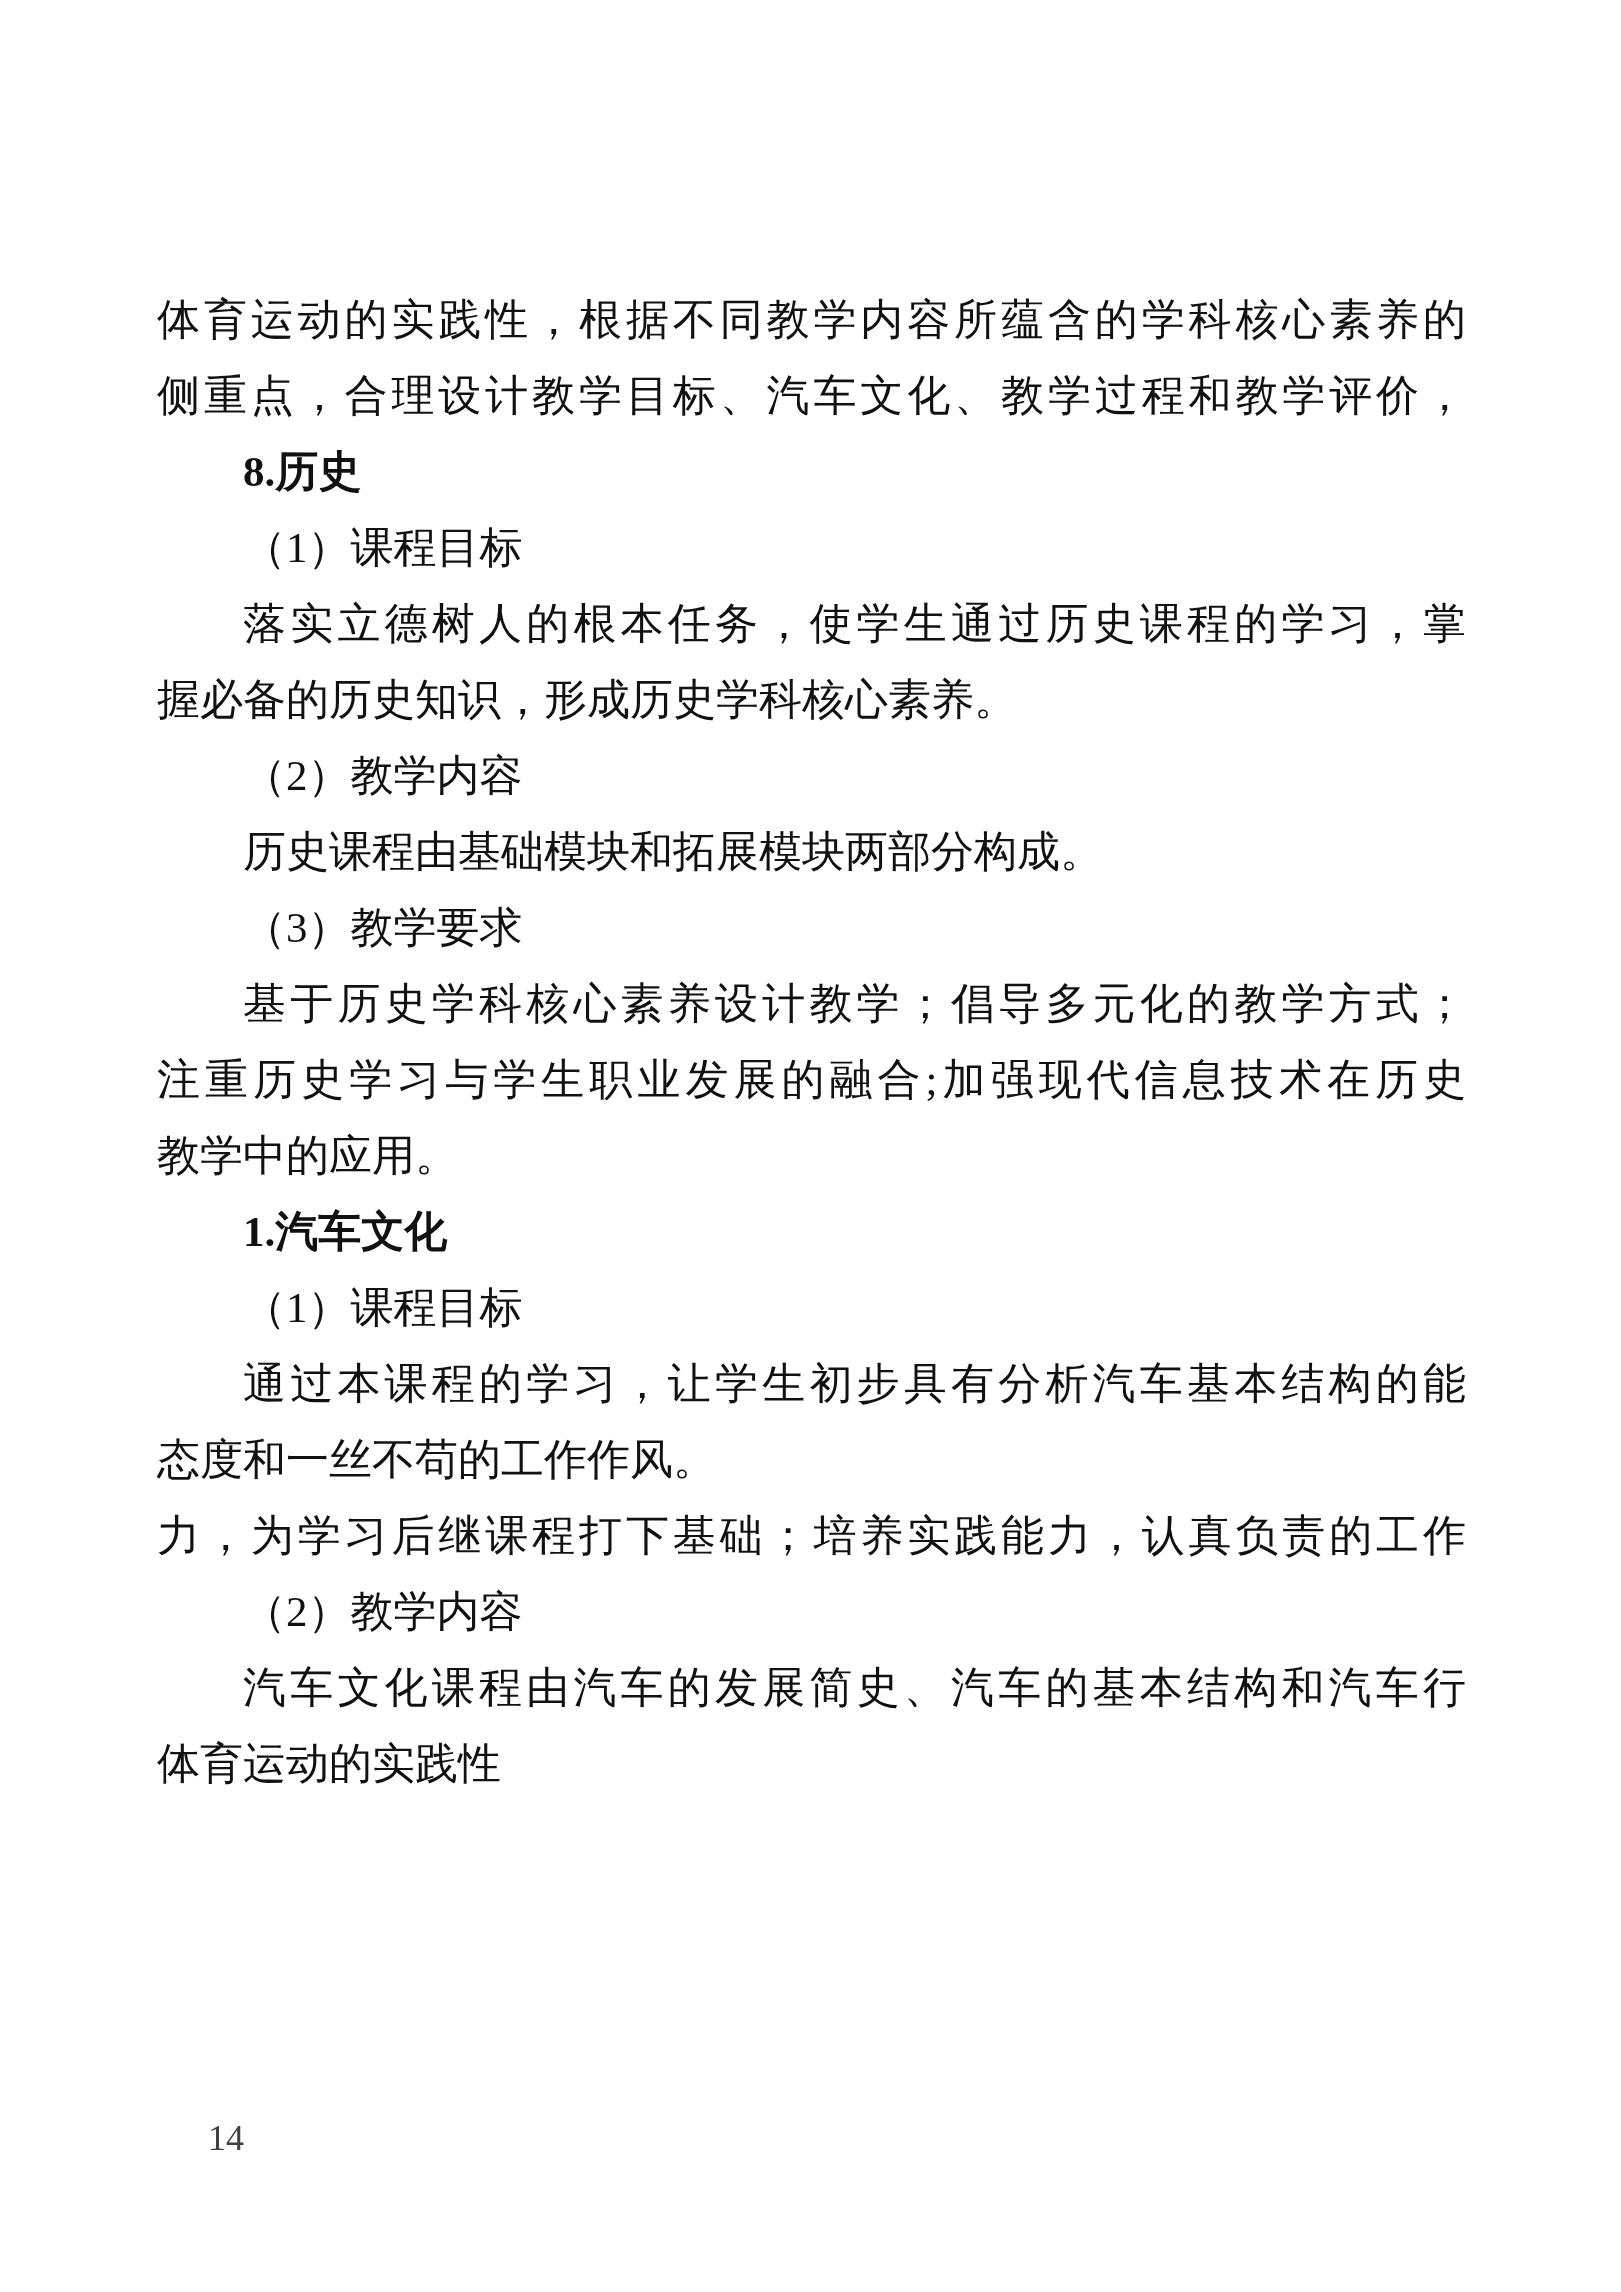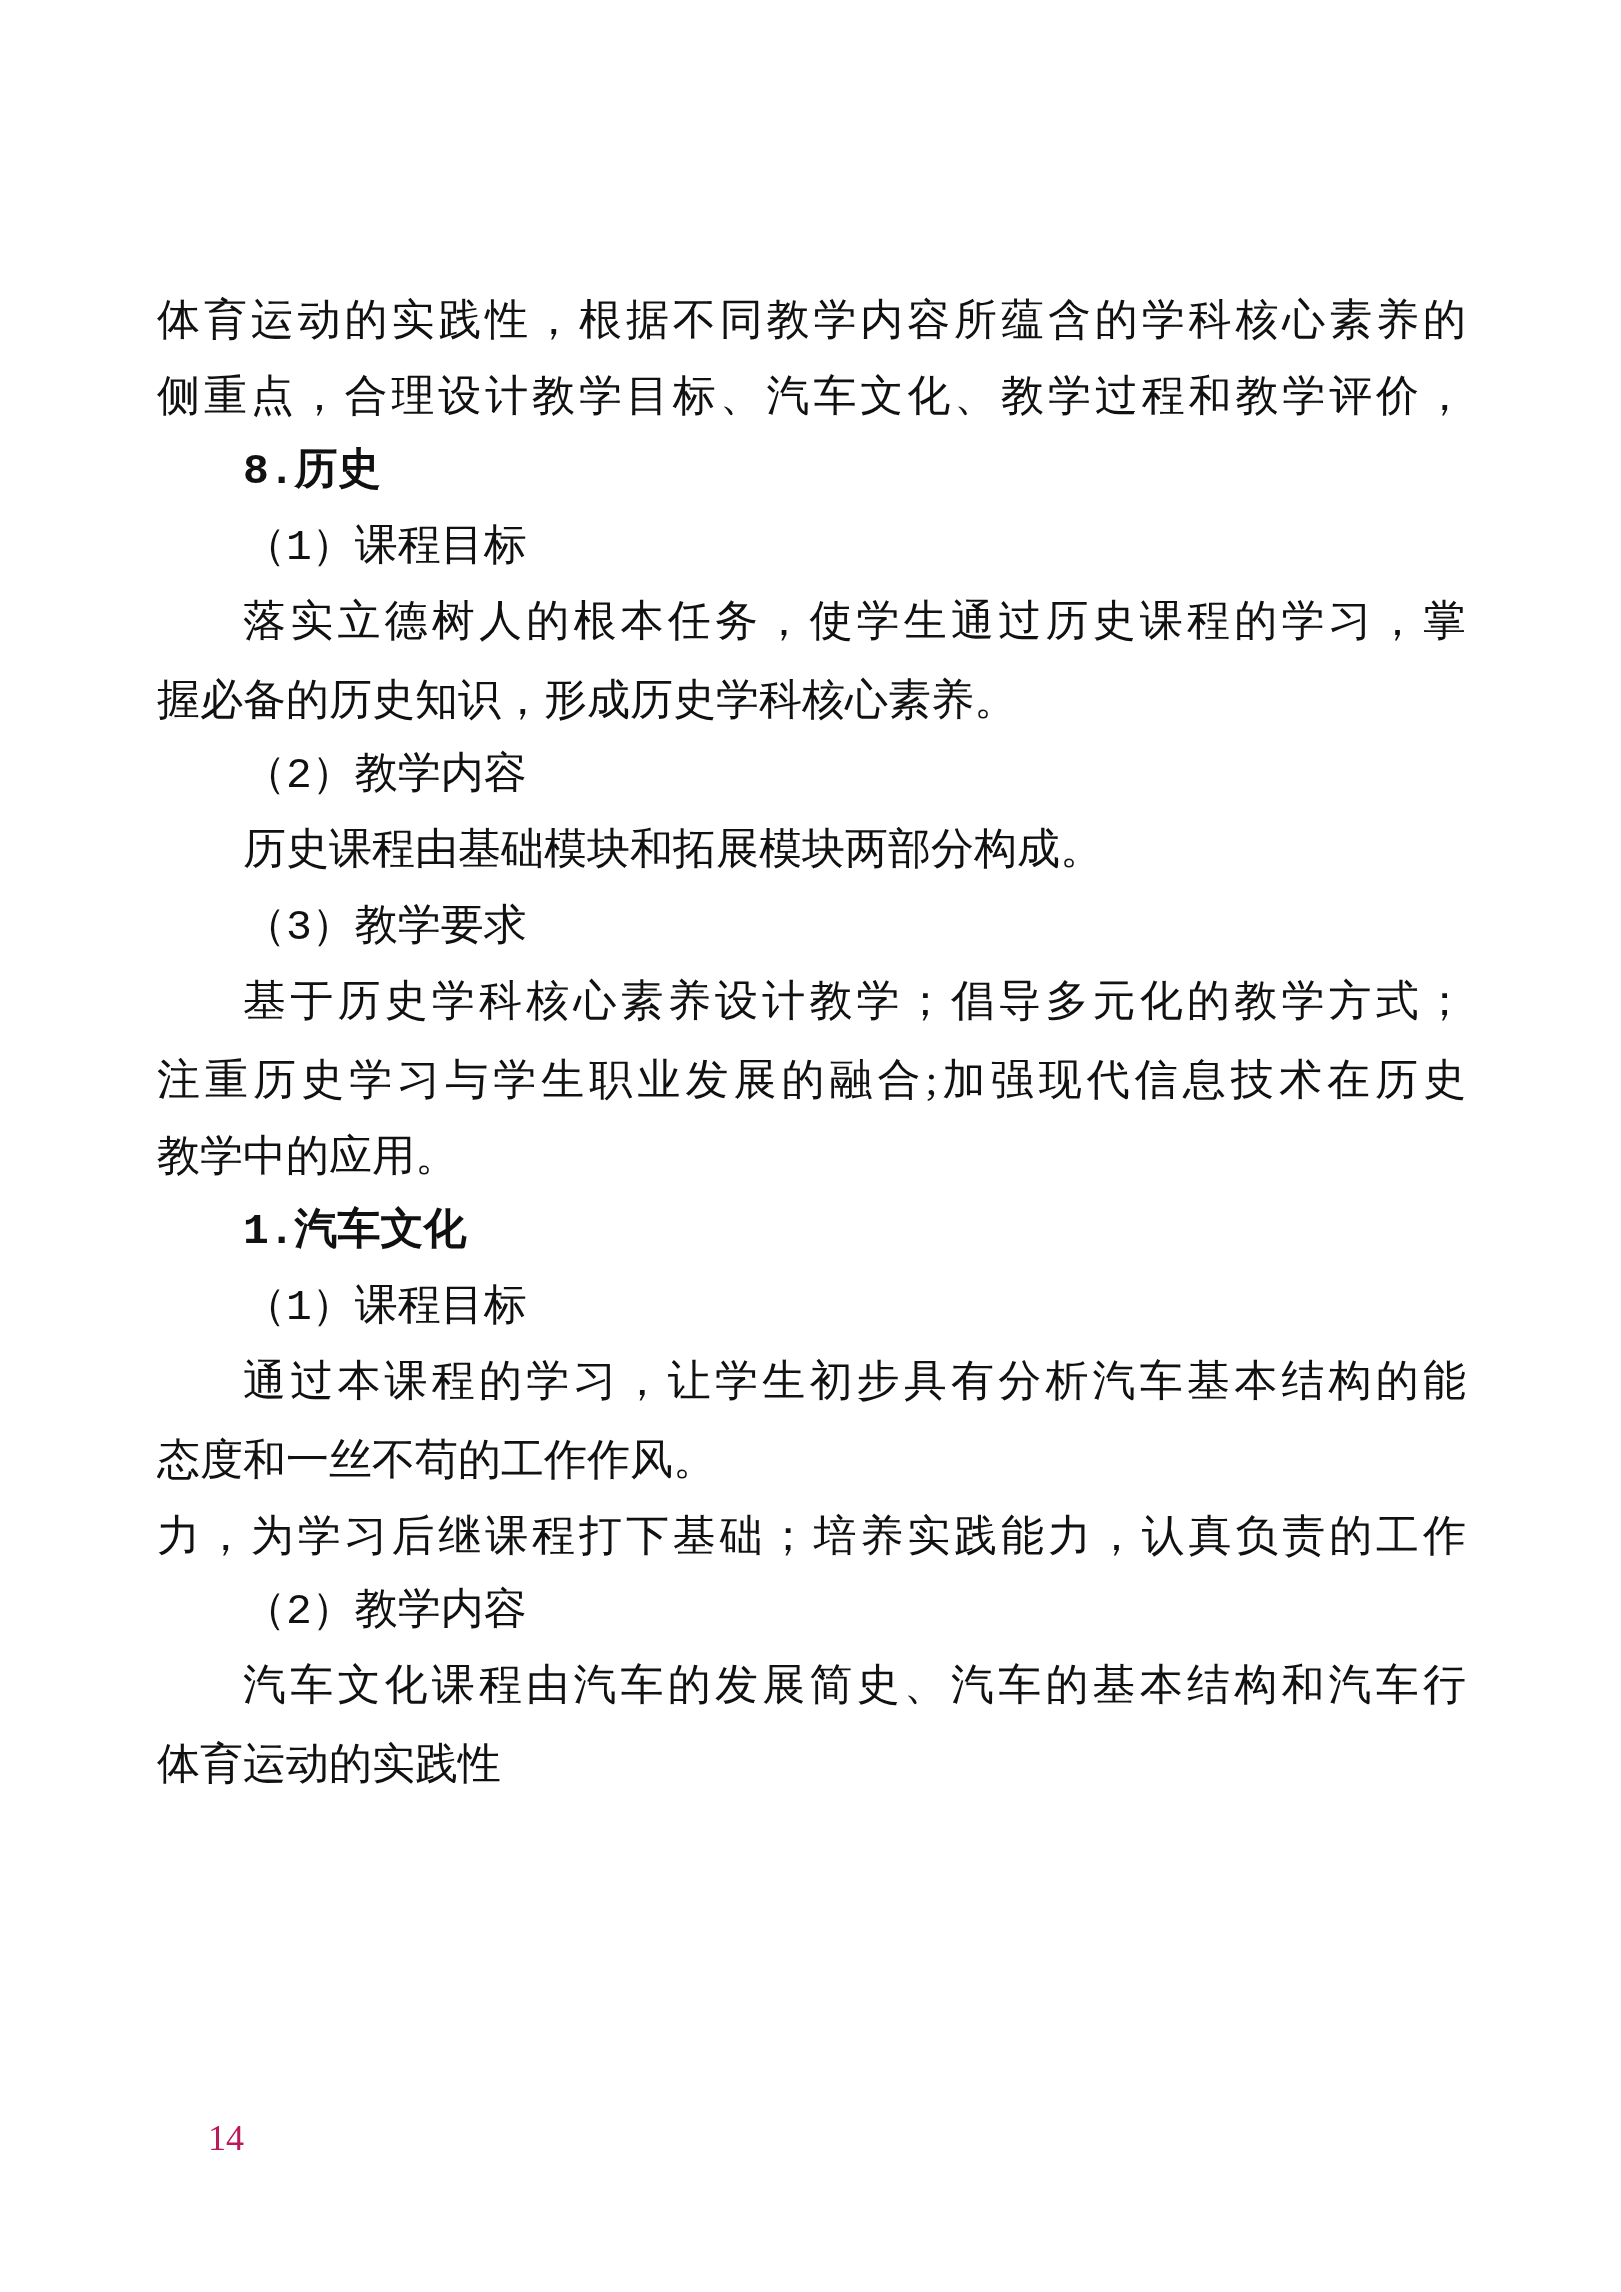--- a/index.html
+++ b/index.html
@@ -30,32 +30,31 @@
     white-space: nowrap;
     text-align: left;
   }
   .line.justify {
     white-space: normal;
     text-align: justify;
     text-align-last: justify;
   }
   .line.indent {
     text-indent: 2em;
-    font-family: Liberation Mono, monospace;
   }
   .line.bold {
     font-weight: bold;
   }
   .page-number {
     position: absolute;
     left: 208px;
     top: 2117px;
     font-size: 36px;
     line-height: 43px;
-    color: #be185d;
+    color: #404040;
     text-align: right;
   }
 </style>
 </head>
 <body>
 
 <div class="page">
   <div class="content">
       <div class="line justify">体育运动的实践性，根据不同教学内容所蕴含的学科核心素养的</div>
       <div class="line justify">侧重点，合理设计教学目标、汽车文化、教学过程和教学评价，</div>

